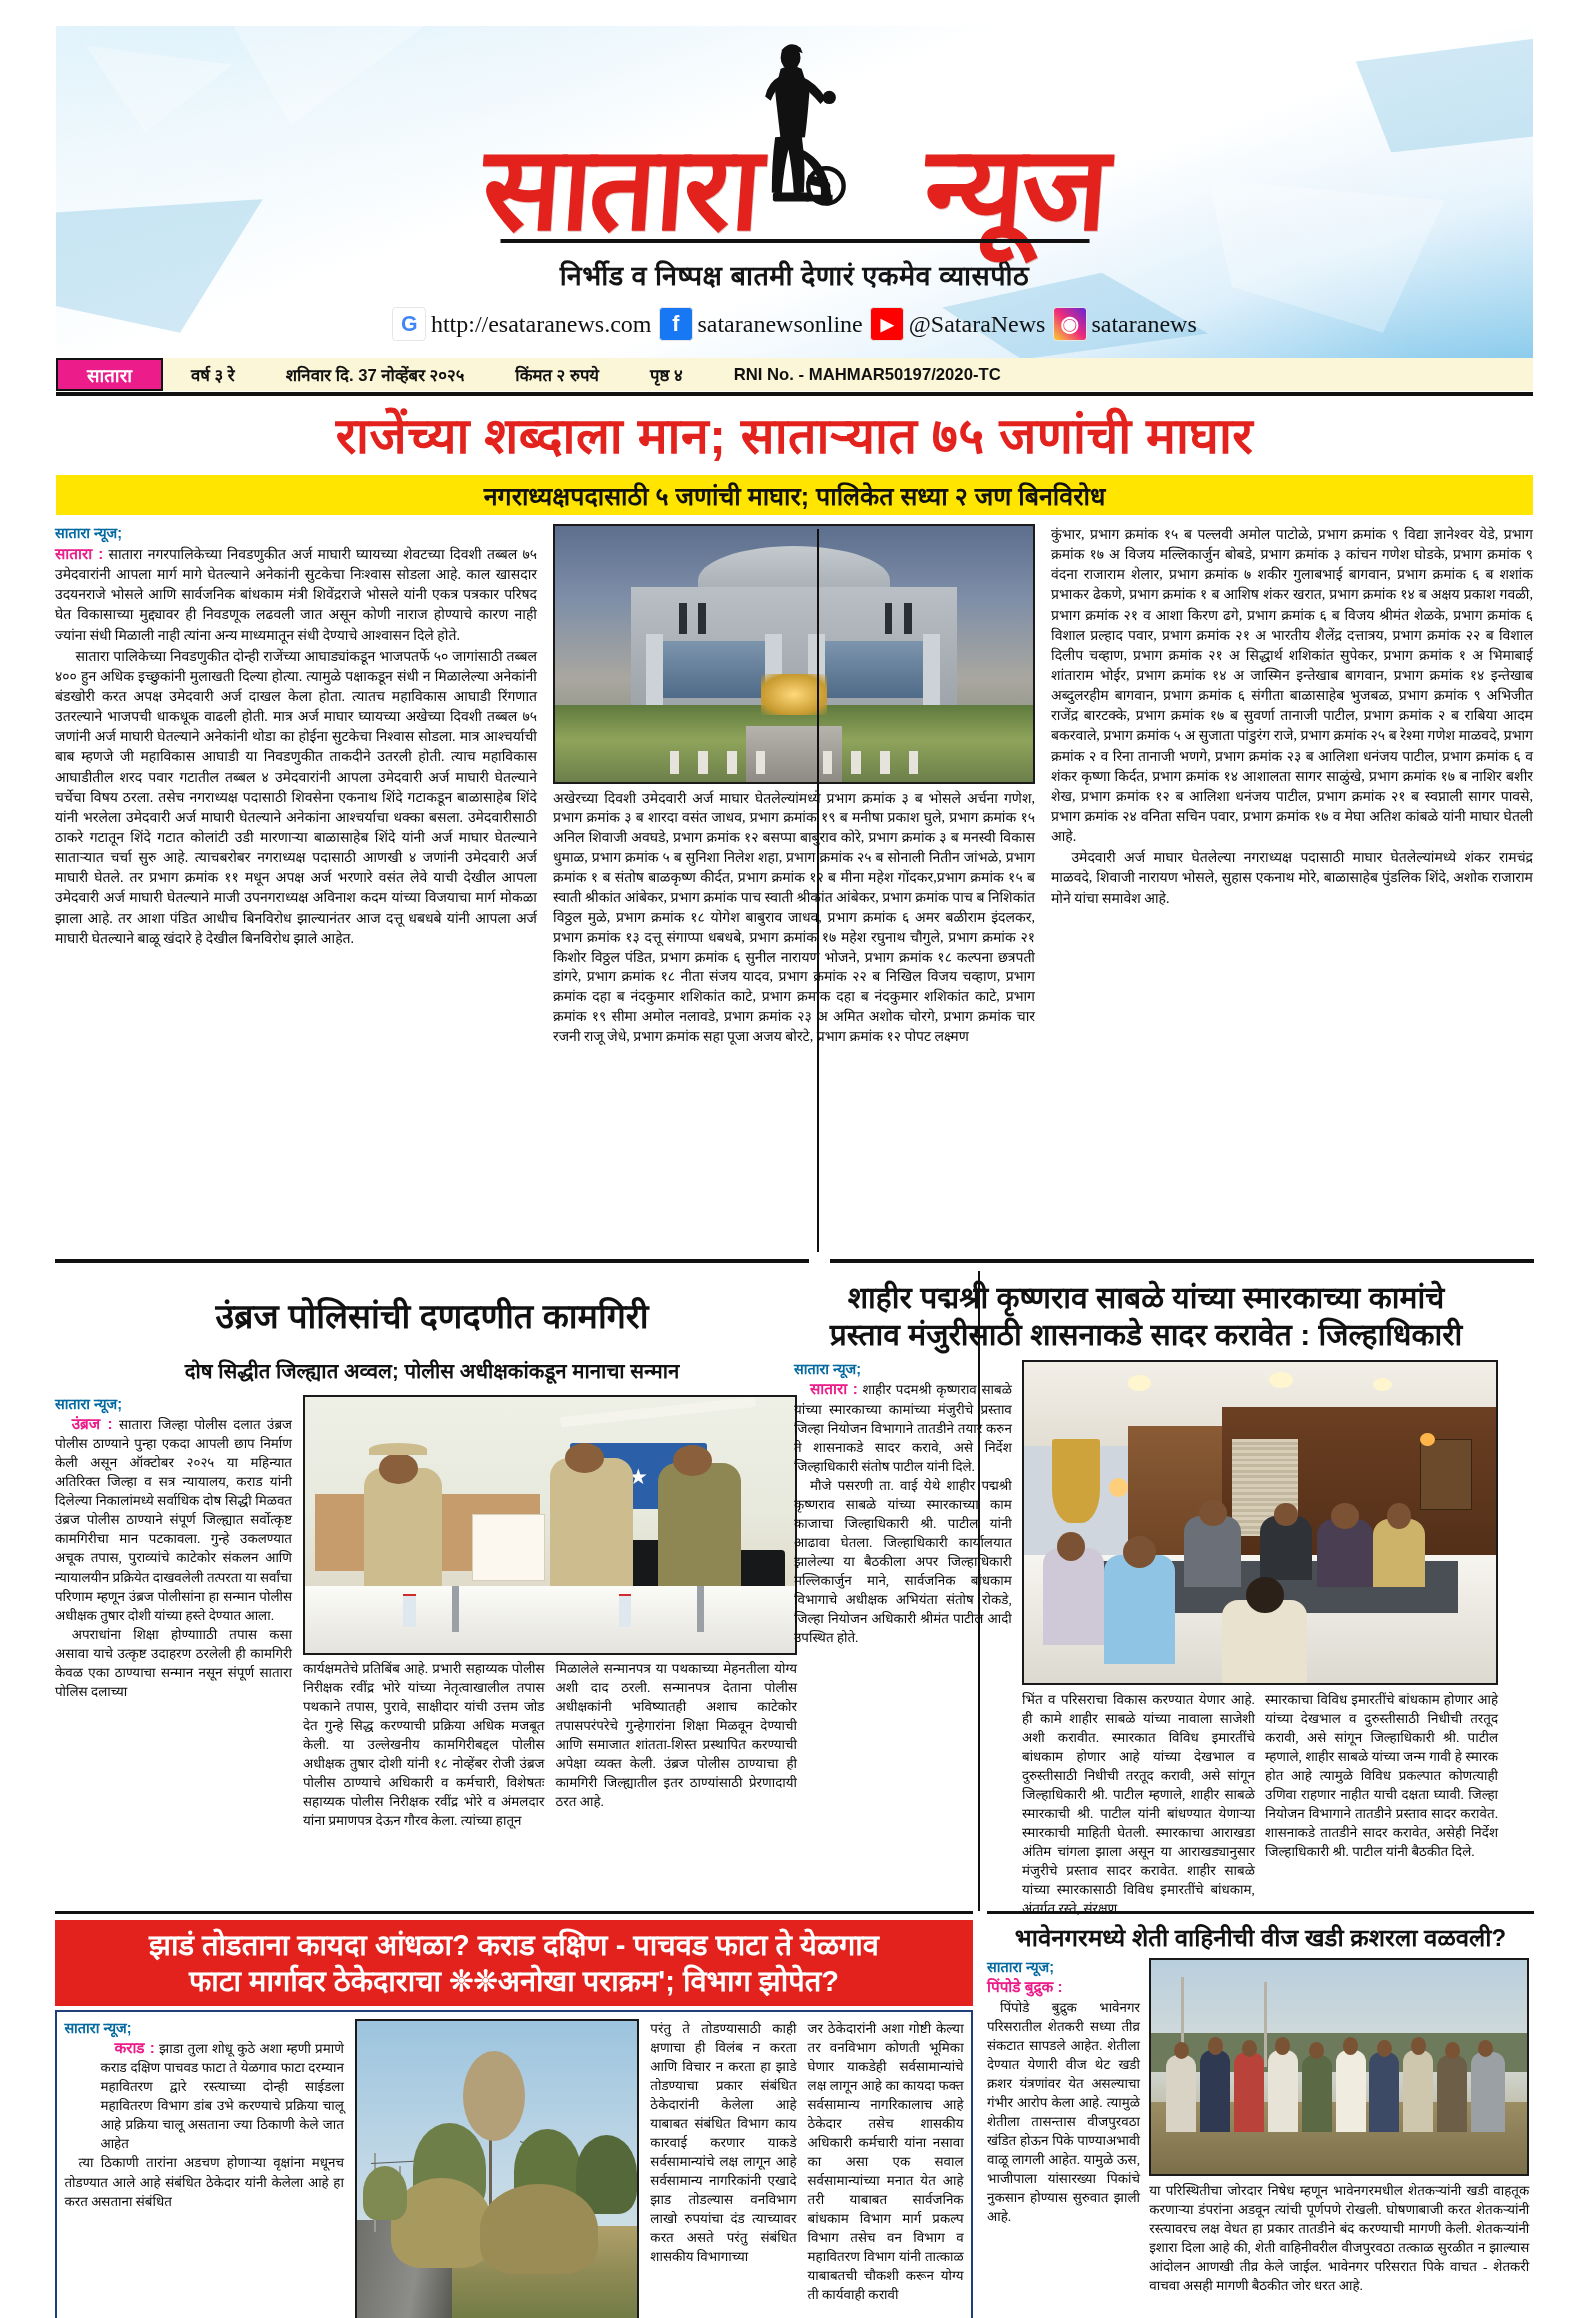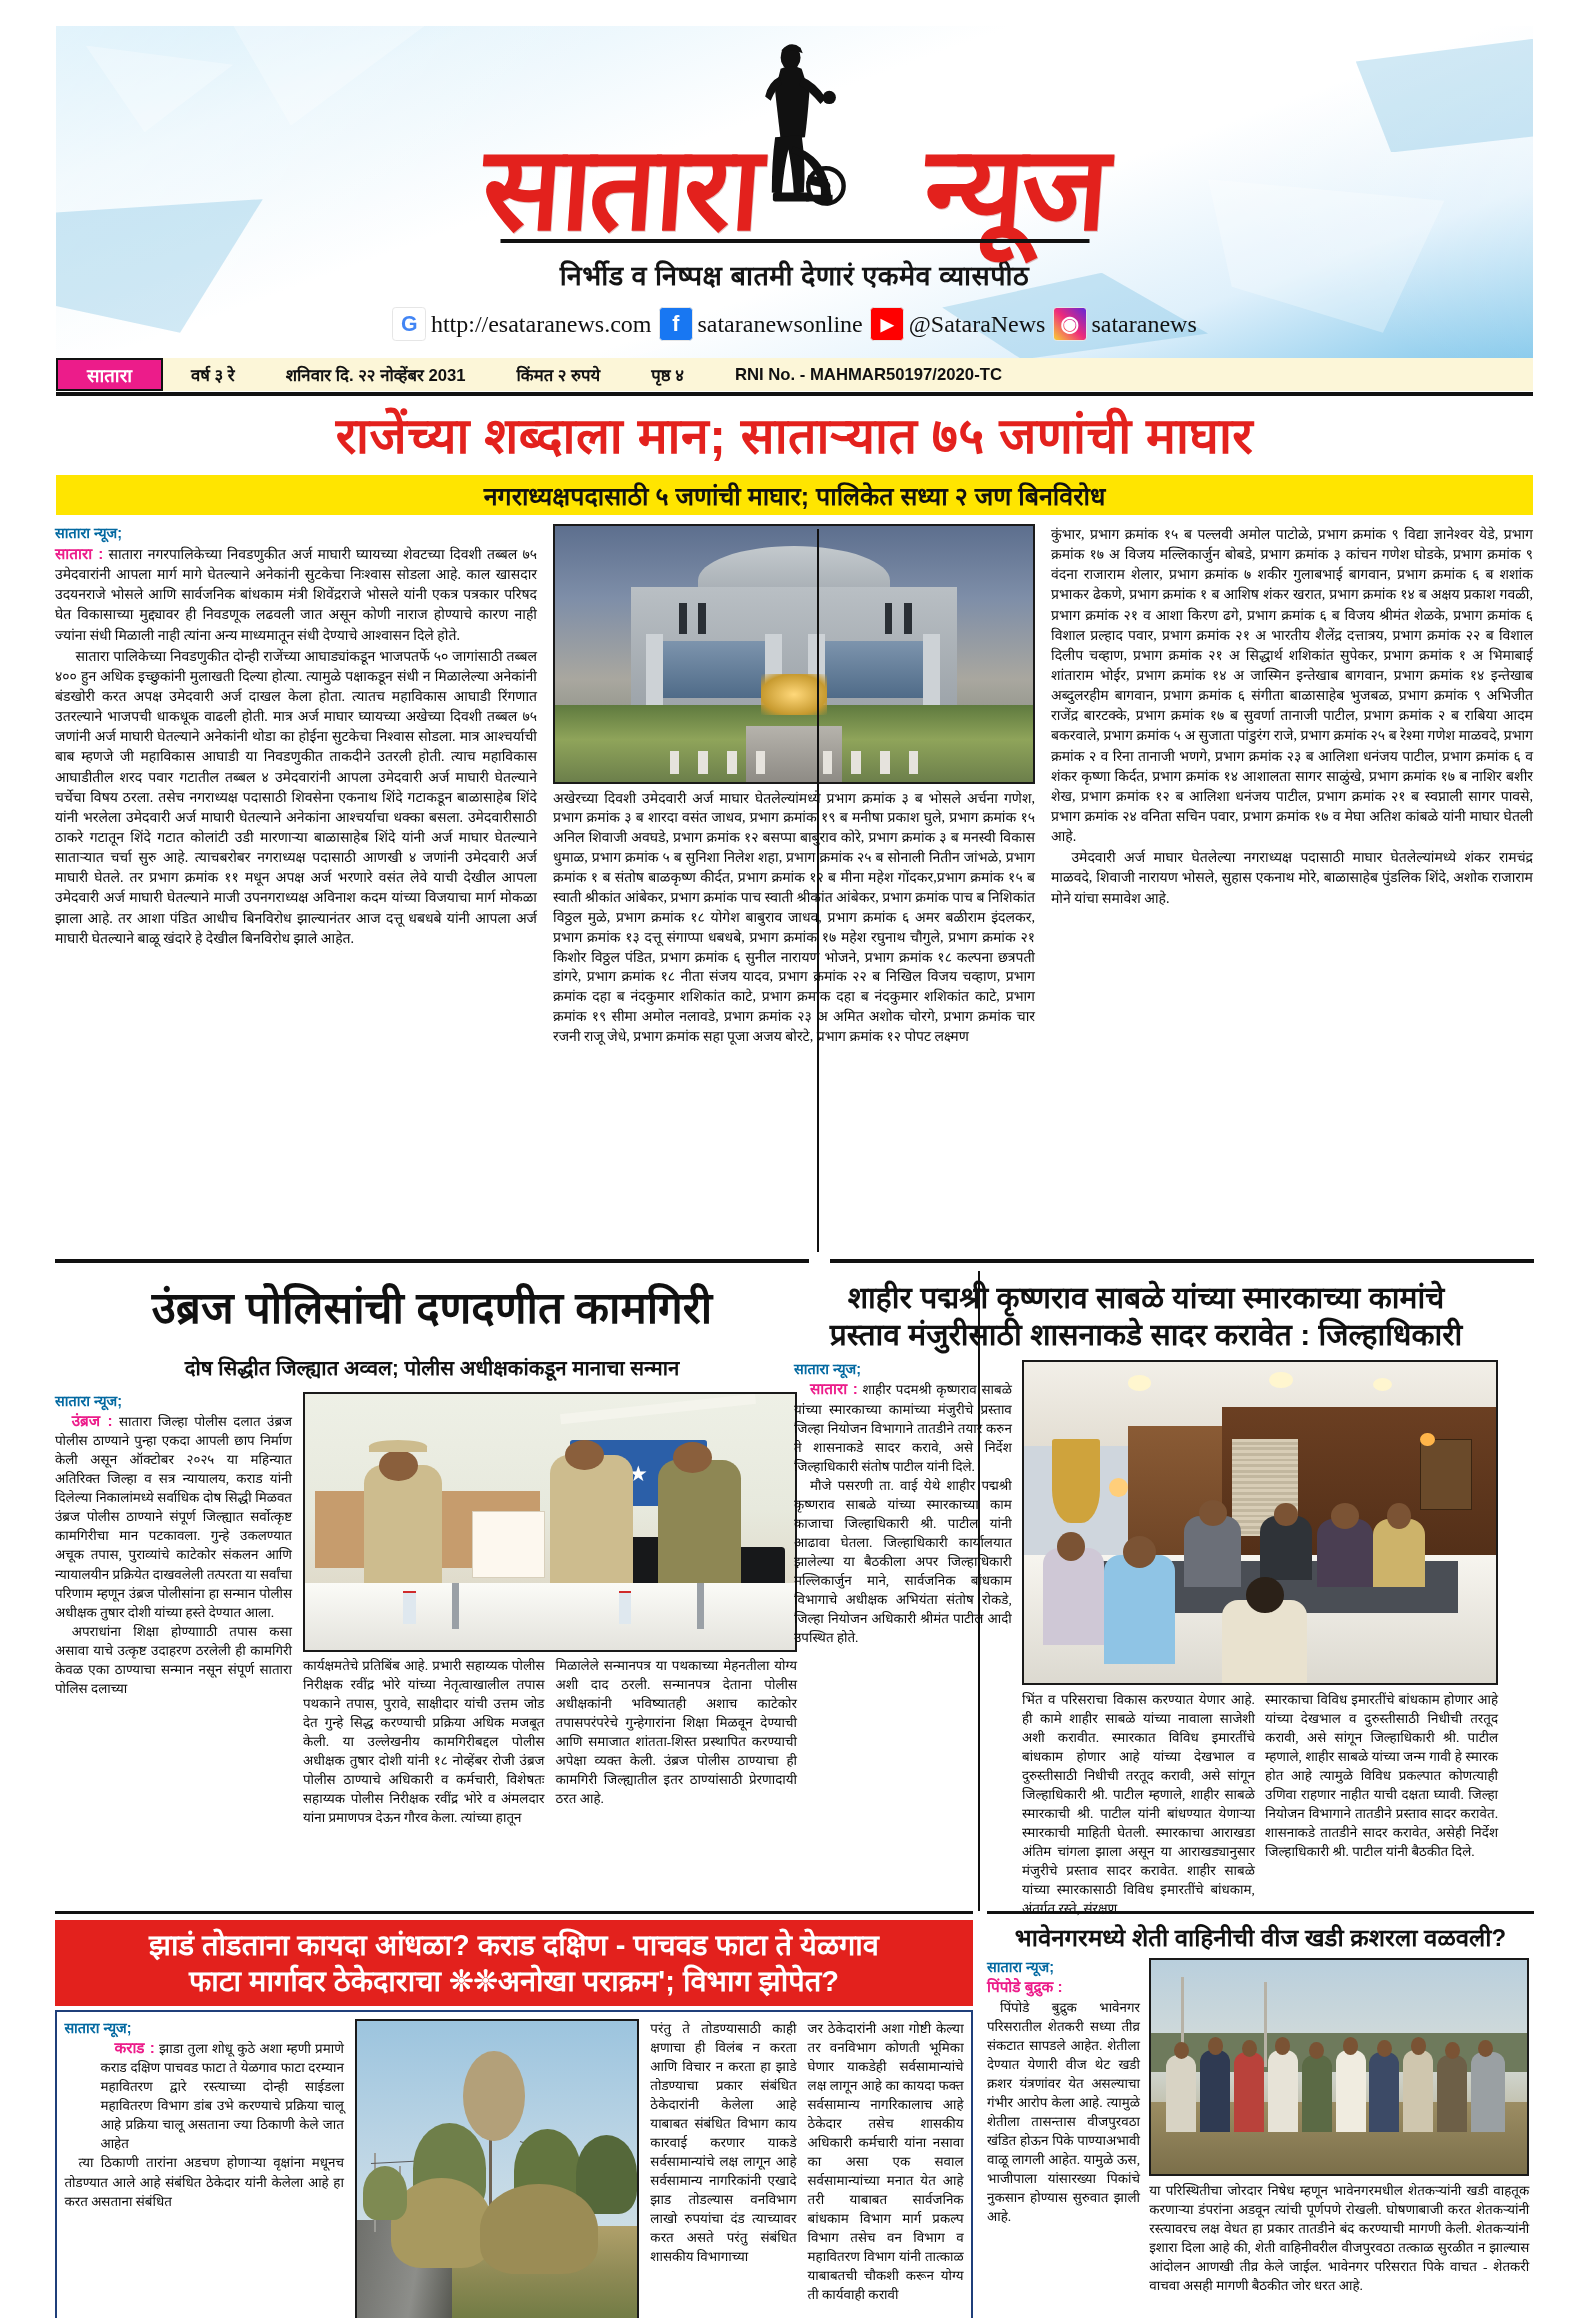--- a/index.html
+++ b/index.html
@@ -344,21 +344,21 @@
         </div>
       </div>
     </div>
   </div>
 
   <div class="infobar-wrap">
     <div class="infobar">
       <div class="infobar-city">सातारा</div>
       <div class="infobar-items">
         <span>वर्ष ३ रे</span>
-        <span>शनिवार  दि. २२ नोव्हेंबर 2031</span>
+        <span>शनिवार  दि. 37 नोव्हेंबर २०२५</span>
         <span>किंमत २ रुपये</span>
         <span>पृष्ठ ४</span>
         <span>RNI No. - MAHMAR50197/2020-TC</span>
       </div>
     </div>
   </div>
 
   <div class="lead-head">राजेंच्या शब्दाला मान; साताऱ्यात ७५ जणांची माघार</div>
   <div class="lead-sub">नगराध्यक्षपदासाठी ५ जणांची माघार; पालिकेत सध्या २ जण बिनविरोध</div>
 
@@ -417,21 +417,21 @@
         <p>उमेदवारी अर्ज माघार घेतलेल्या नगराध्यक्ष पदासाठी माघार घेतलेल्यांमध्ये शंकर रामचंद्र माळवदे, शिवाजी नारायण भोसले, सुहास एकनाथ मोरे, बाळासाहेब पुंडलिक शिंदे, अशोक राजाराम मोने यांचा समावेश आहे.</p>
       </div>
     </div>
   </div>
 
   <div class="hrule" style="left:55px; top:1259px; width:754px; height:4.2px;"></div>
   <div class="hrule" style="left:830px; top:1259px; width:704px; height:4.2px;"></div>
   <div class="hrule" style="left:817px; top:529px; width:2.3px; height:723px;"></div>
 
   <div style="position:absolute; left:55px; top:1271px; width:754px;">
-    <div class="sec-head-black" style="font-size:44px; margin-top:13px;">उंब्रज पोलिसांची दणदणीत कामगिरी</div>
+    <div class="sec-head-black" style="font-size:34px; margin-top:27px;">उंब्रज पोलिसांची दणदणीत कामगिरी</div>
     <div class="sec-sub-black" style="margin-top:21px;">दोष सिद्धीत जिल्ह्यात अव्वल; पोलीस अधीक्षकांकडून मानाचा सन्मान</div>
 
     <div class="colwrap" style="margin-top:10.2px; gap:11px;">
       <div style="width:237px;">
         <div class="small-body">
           <span class="dateline-paper">सातारा न्यूज;</span>
           <p style="text-indent:16.7px;"><span class="dateline-place">उंब्रज :</span>
             <span>सातारा जिल्हा पोलीस दलात उंब्रज पोलीस ठाण्याने पुन्हा एकदा आपली छाप निर्माण केली असून ऑक्टोबर २०२५ या महिन्यात अतिरिक्त जिल्हा व सत्र न्यायालय, कराड यांनी दिलेल्या निकालांमध्ये सर्वाधिक दोष सिद्धी मिळवत उंब्रज पोलीस ठाण्याने संपूर्ण जिल्ह्यात सर्वोत्कृष्ट कामगिरीचा मान पटकावला. गुन्हे उकलण्यात अचूक तपास, पुराव्यांचे काटेकोर संकलन आणि न्यायालयीन प्रक्रियेत दाखवलेली तत्परता या सर्वांचा परिणाम म्हणून उंब्रज पोलीसांना हा सन्मान पोलीस अधीक्षक तुषार दोशी यांच्या हस्ते देण्यात आला.</span></p>
           <p style="text-indent:16.7px;">अपराधांना शिक्षा होण्याााठी तपास कसा असावा याचे उत्कृष्ट उदाहरण ठरलेली ही कामगिरी केवळ एका ठाण्याचा सन्मान नसून संपूर्ण सातारा पोलिस दलाच्या</p>
         </div>

